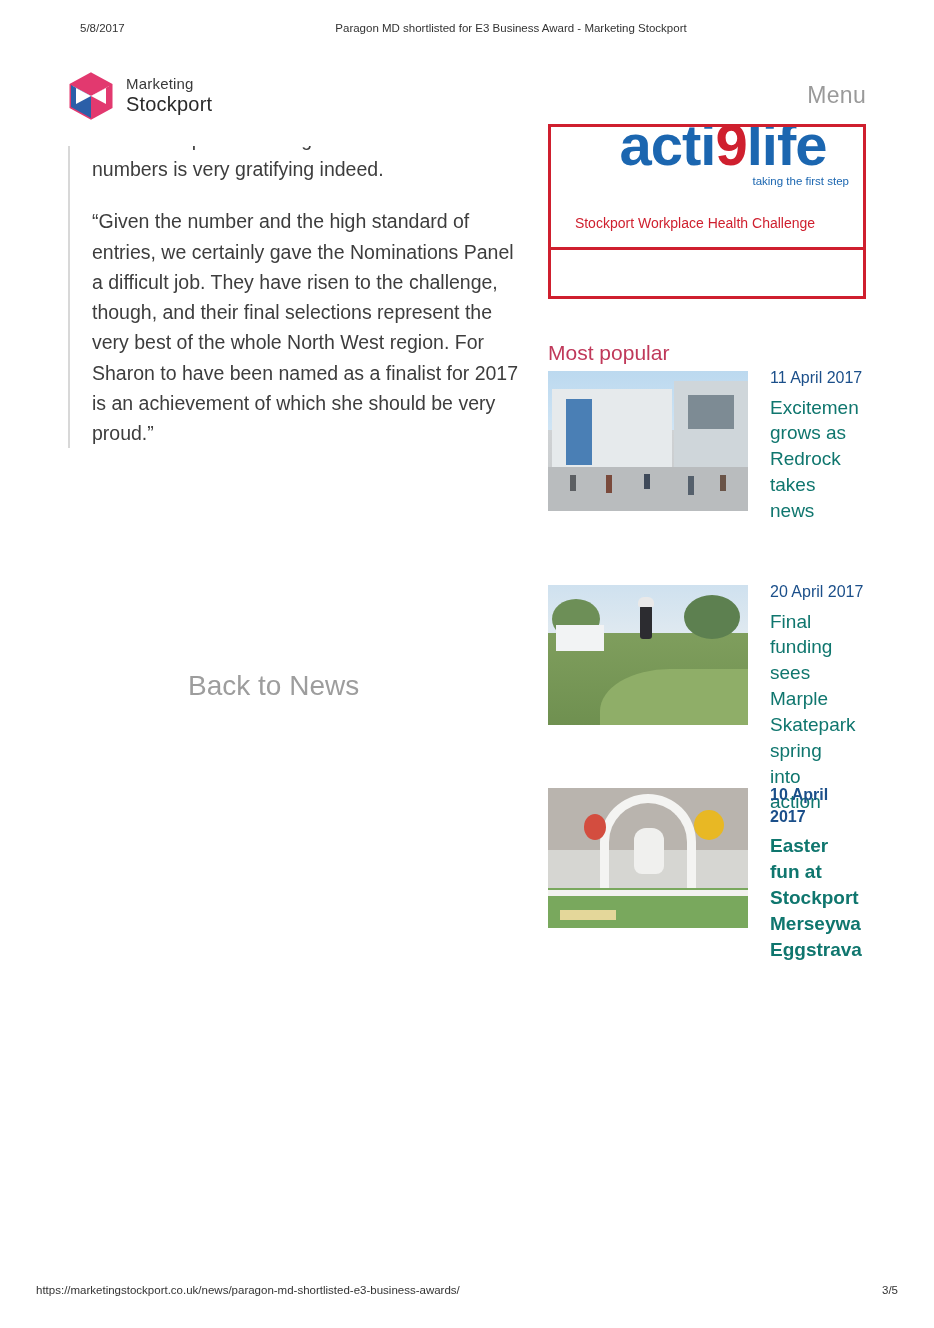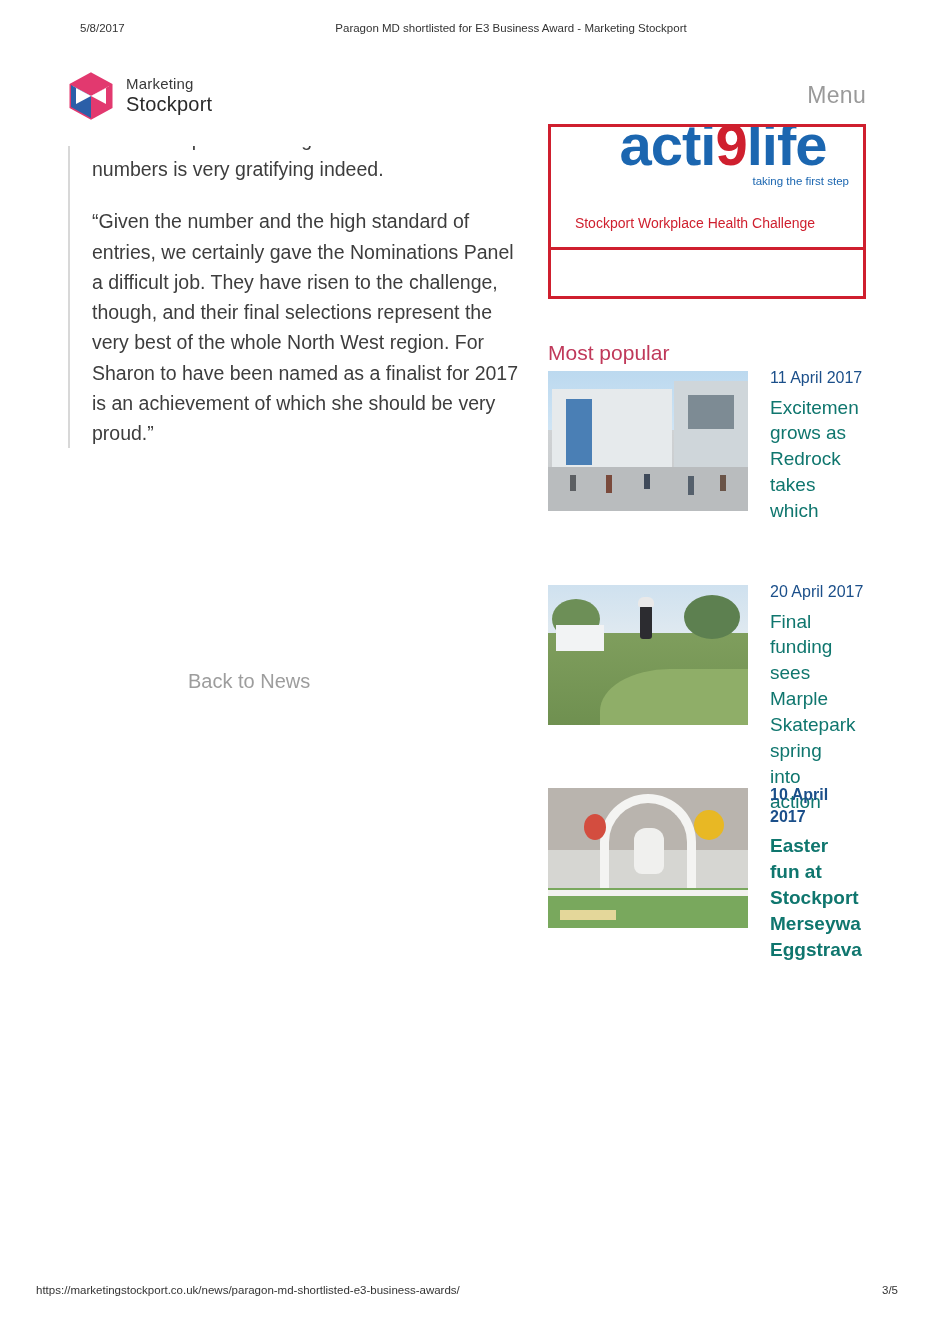--- a/index.html
+++ b/index.html
@@ -125,21 +125,21 @@
     top: 0;
     width: 455px;
     height: 22px;
     background: #ffffff;
     z-index: 5;
   }
   .back-to-news {
     position: absolute;
     left: 120px;
     top: 546px;
-    font-size: 20px;
+    font-size: 28px;
     color: #9d9d9d;
     text-align: right;
   }
 
   
   .sidebar {
     position: absolute;
     left: 548px;
     top: 124px;
     width: 320px;
@@ -341,21 +341,21 @@
           <div class="p5"></div>
       </div>
     </div>
     <div class="story-text">
       <div class="story-date">11 April 2017</div>
       <div class="story-title">
         <span>Excitemen</span>
         <span>grows as</span>
         <span>Redrock</span>
         <span>takes</span>
-        <span>which</span>
+        <span>news</span>
       </div>
     </div>
   </div>
 
   <div class="story" style="margin-top:74px;">
     <div class="story-thumb">
       <div class="thumb-b">
         <div class="tree1"></div>
           <div class="tree2"></div>
           <div class="tent"></div>

